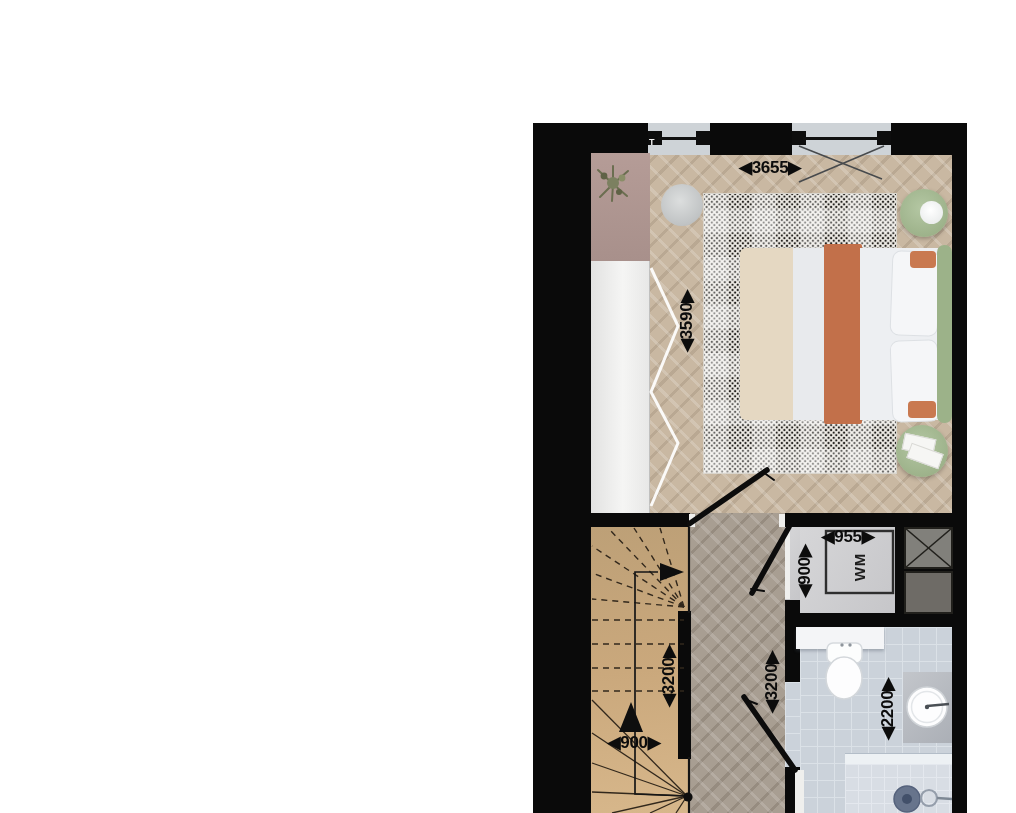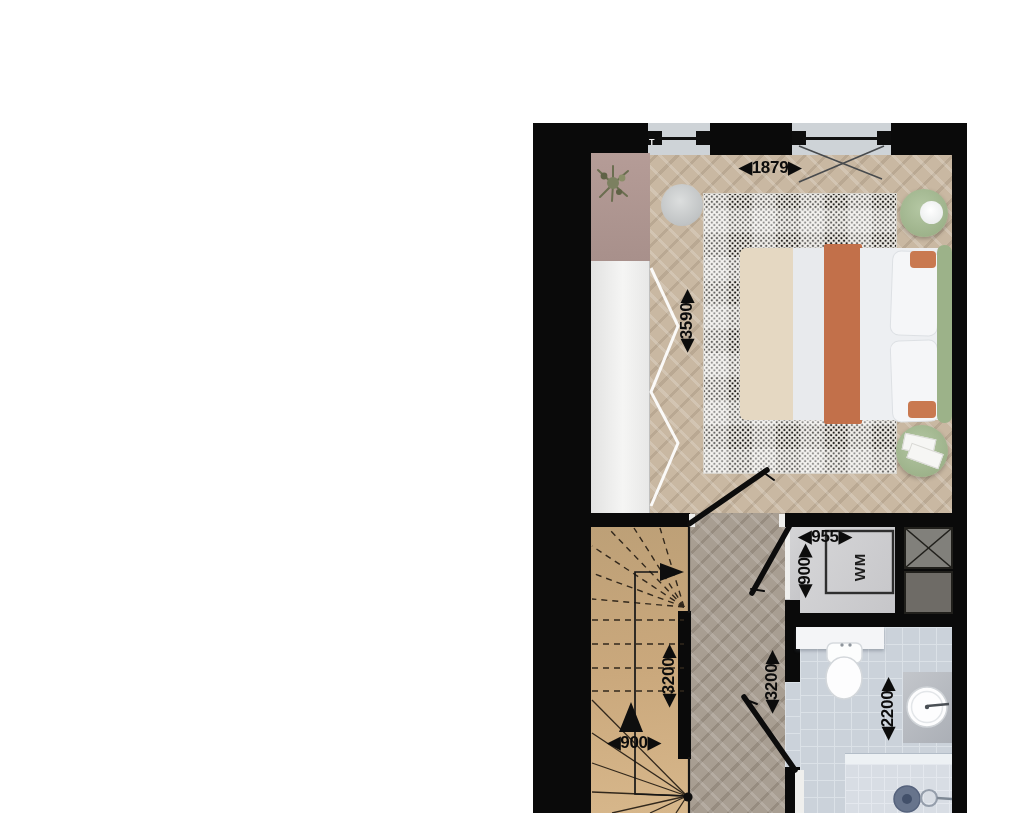--- a/index.html
+++ b/index.html
@@ -203,23 +203,23 @@
     </g>
 
     <g>
       <circle cx="907" cy="799" r="13" fill="#67748c" stroke="#55627c" stroke-width="1.5"></circle>
       <circle cx="907" cy="799" r="5" fill="#42506a"></circle>
       <circle cx="929" cy="798" r="8" fill="none" stroke="#959eab" stroke-width="2.2"></circle>
       <line x1="937" y1="798" x2="952" y2="799" stroke="#7e8894" stroke-width="2.4"></line>
     </g>
   </svg>
 
-  <div class="dim" style="left:715px;top:157px;width:110px;">◀1879▶</div>
+  <div class="dim" style="left:715px;top:157px;width:110px;">◀3655▶</div>
   <div class="dim v" style="left:632px;top:310px;width:110px;">◀3590▶</div>
-  <div class="dim" style="left:785px;top:526px;width:80px;">◀955▶</div>
+  <div class="dim" style="left:808px;top:526px;width:80px;">◀955▶</div>
   <div class="dim v" style="left:765px;top:560px;width:80px;">◀900▶</div>
   <div class="dim v" style="left:619px;top:665px;width:100px;">◀3200▶</div>
   <div class="dim v" style="left:722px;top:671px;width:100px;">◀3200▶</div>
   <div class="dim" style="left:594px;top:732px;width:80px;">◀900▶</div>
   <div class="dim v" style="left:838px;top:698px;width:100px;">◀2200▶</div>
   <div class="wm-label" style="left:835px;top:556px;">WM</div>
 
 </div>
 
 </body></html>

